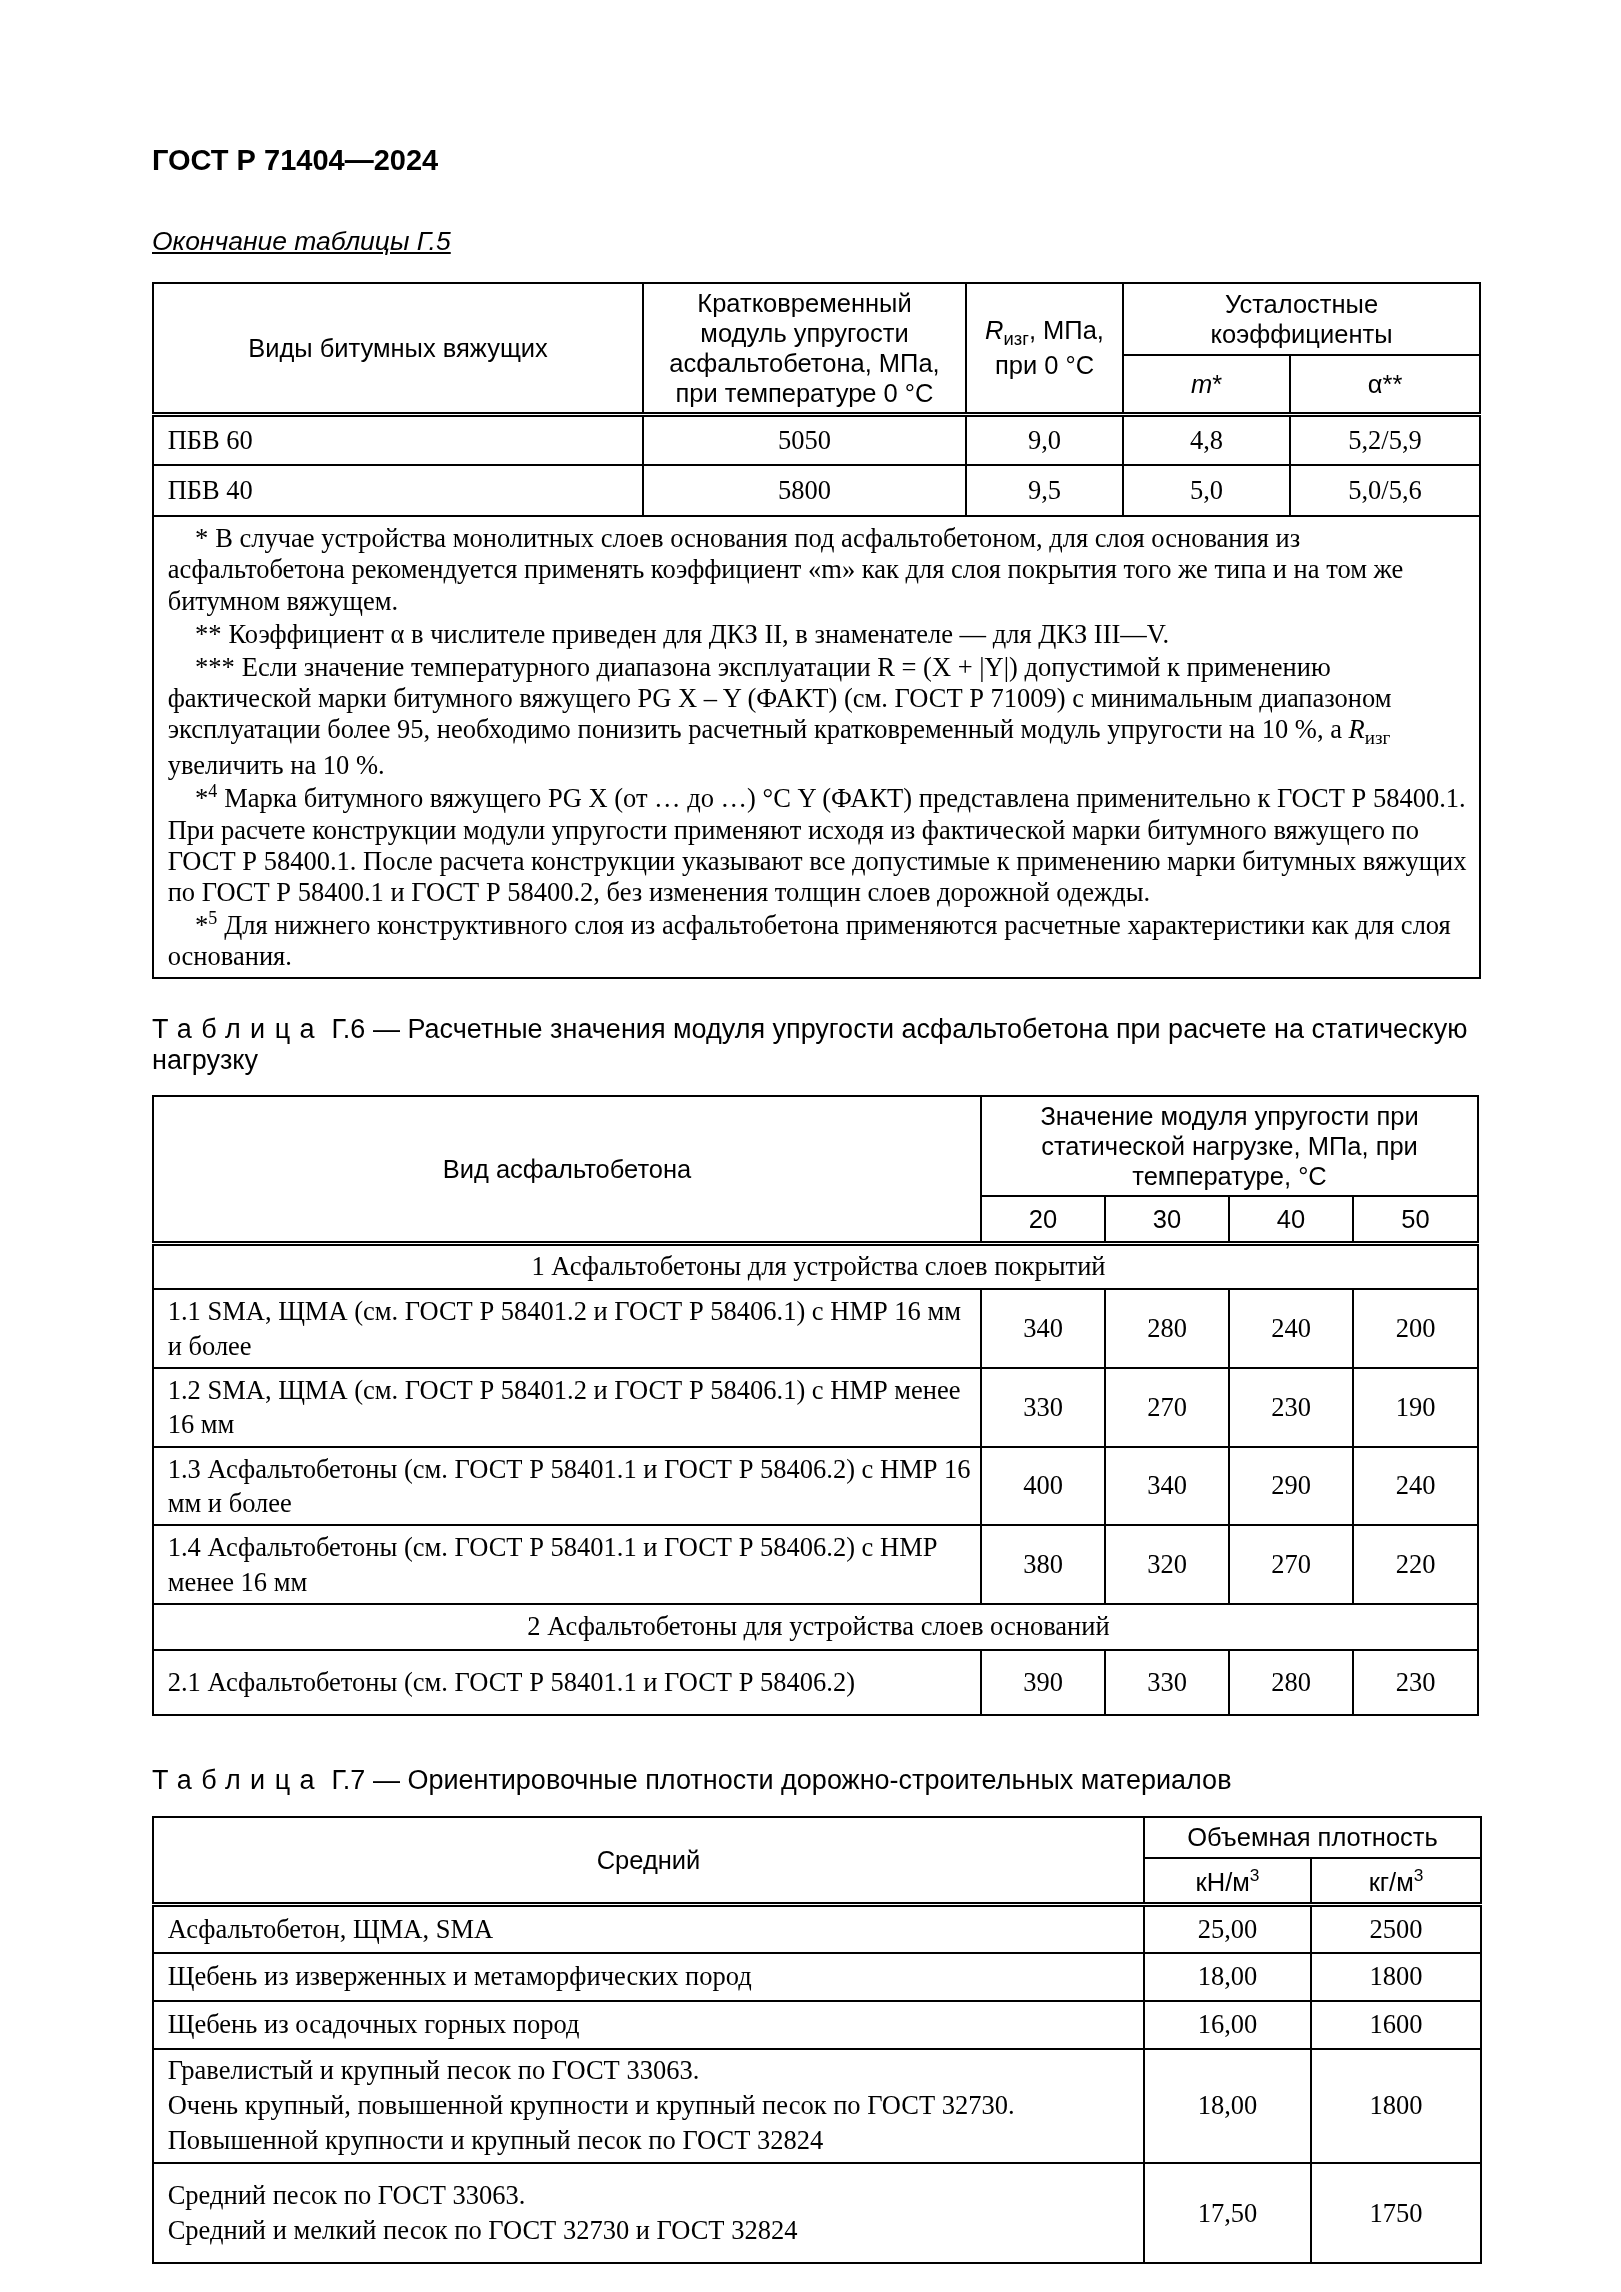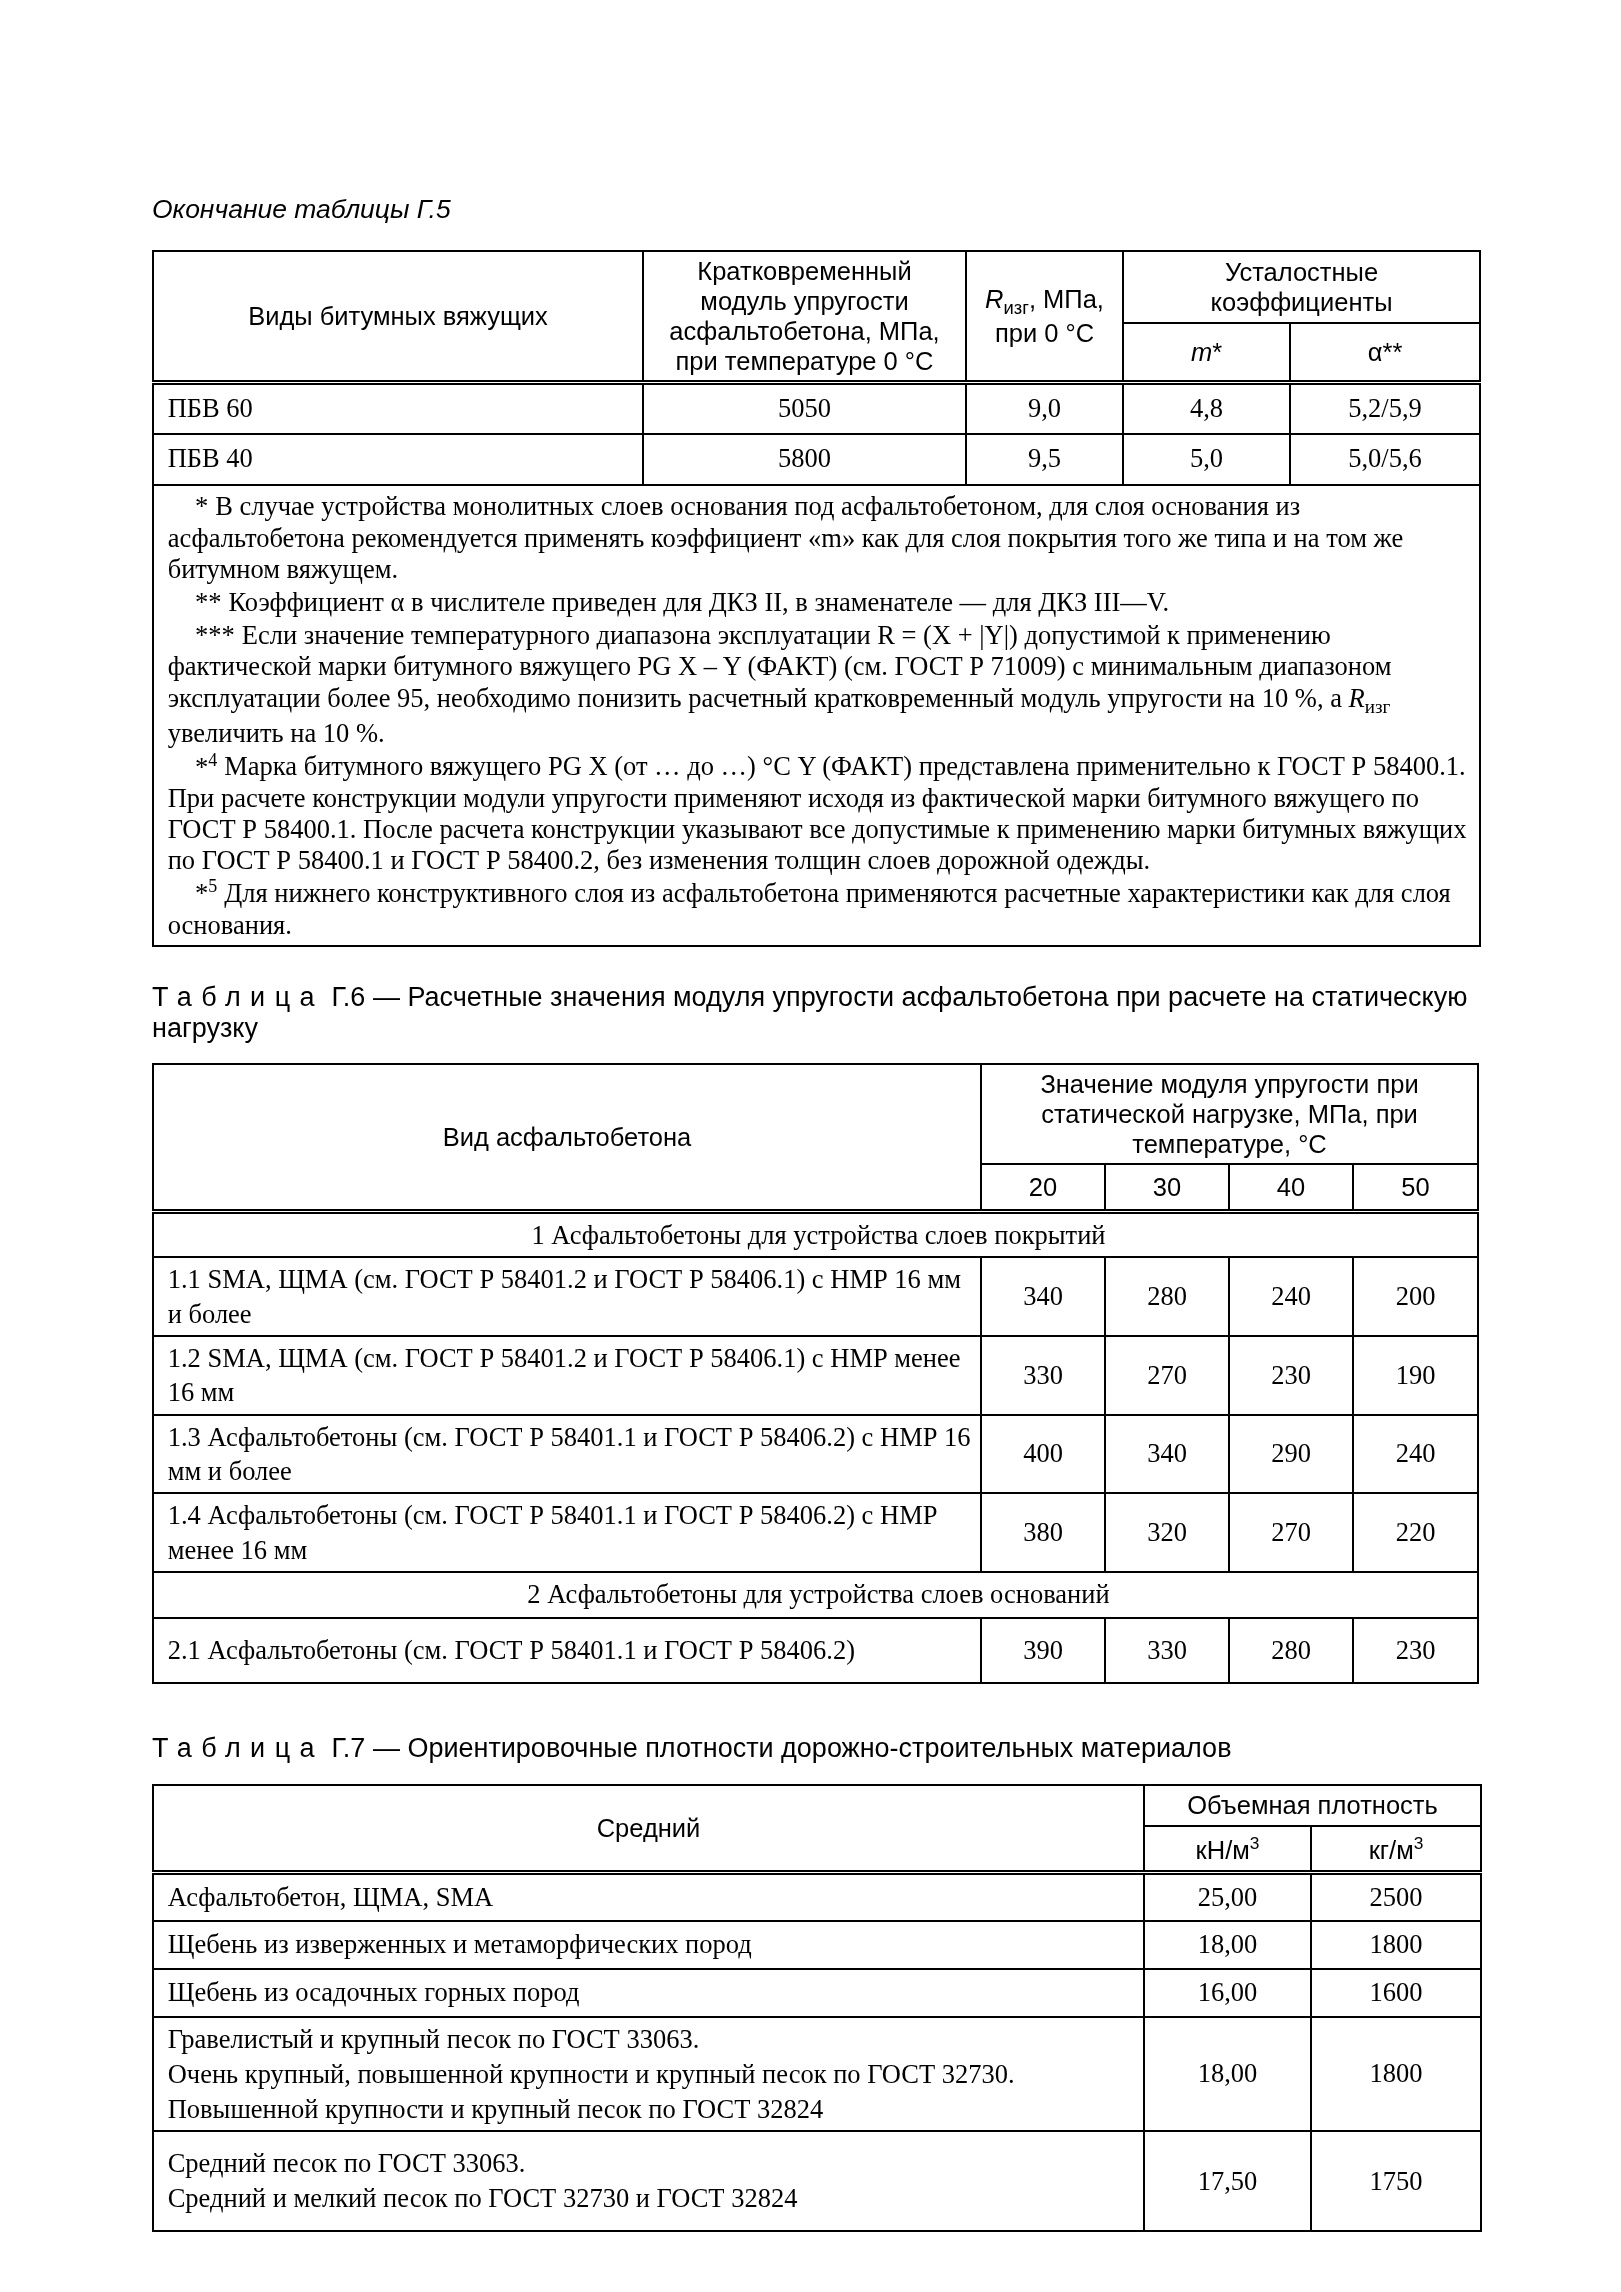--- a/index.html
+++ b/index.html
@@ -4,21 +4,21 @@
 <style>
   * { margin:0; padding:0; box-sizing:border-box; }
   html,body { background:#ffffff; }
   body {
     width:1621px; height:2293px; overflow:hidden; position:relative;
     font-family:"Liberation Sans","DejaVu Sans",sans-serif; color:#000;
   }
   .page { position:absolute; left:152px; top:0; width:1327px; padding-top:145px; }
 
   .doc-code { font-size:29px; font-weight:bold; line-height:1.1; }
-  .cont-caption { margin-top:49px; font-size:26.5px; font-style:italic; line-height:1.15; }
+  .cont-caption { margin-top:49px; font-size:26.5px; font-style:italic; line-height:1.15;text-decoration:underline; }
 
   table.tbl { border-collapse:collapse; width:100%; table-layout:fixed; }
   .tbl th, .tbl td {
     border:2px solid #000; font-weight:normal; text-align:center;
     vertical-align:middle; padding:3.9px 7.8px; font-size:25.5px; line-height:1.18;
   }
   .tbl td { font-size:26.5px;font-family:Liberation Serif, serif; }
   .tbl .dbl { border-bottom:5.9px double #000; }
   .tbl td.left { text-align:left; padding-left:13.7px; }
   .tbl td.preline { white-space:pre-line; line-height:1.32; }
@@ -56,20 +56,21 @@
   .g7 thead tr.hdr2 { height:47px; }
   .g7 tr.r1 { height:48px; }
   .g7 tr.r3 { height:110px; }
   .g7 tr.r2l { height:100px; }
 </style>
 </head>
 <body>
 
 <div class="page">
 
+  <h1 class="doc-code">ГОСТ Р 71404—2024</h1>
 
   <p class="cont-caption">Окончание таблицы Г.5</p>
 
   <table class="tbl g5">
     <colgroup>
       <col style="width:490px">
         <col style="width:323px">
         <col style="width:157px">
         <col style="width:167px">
         <col style="width:190px">

